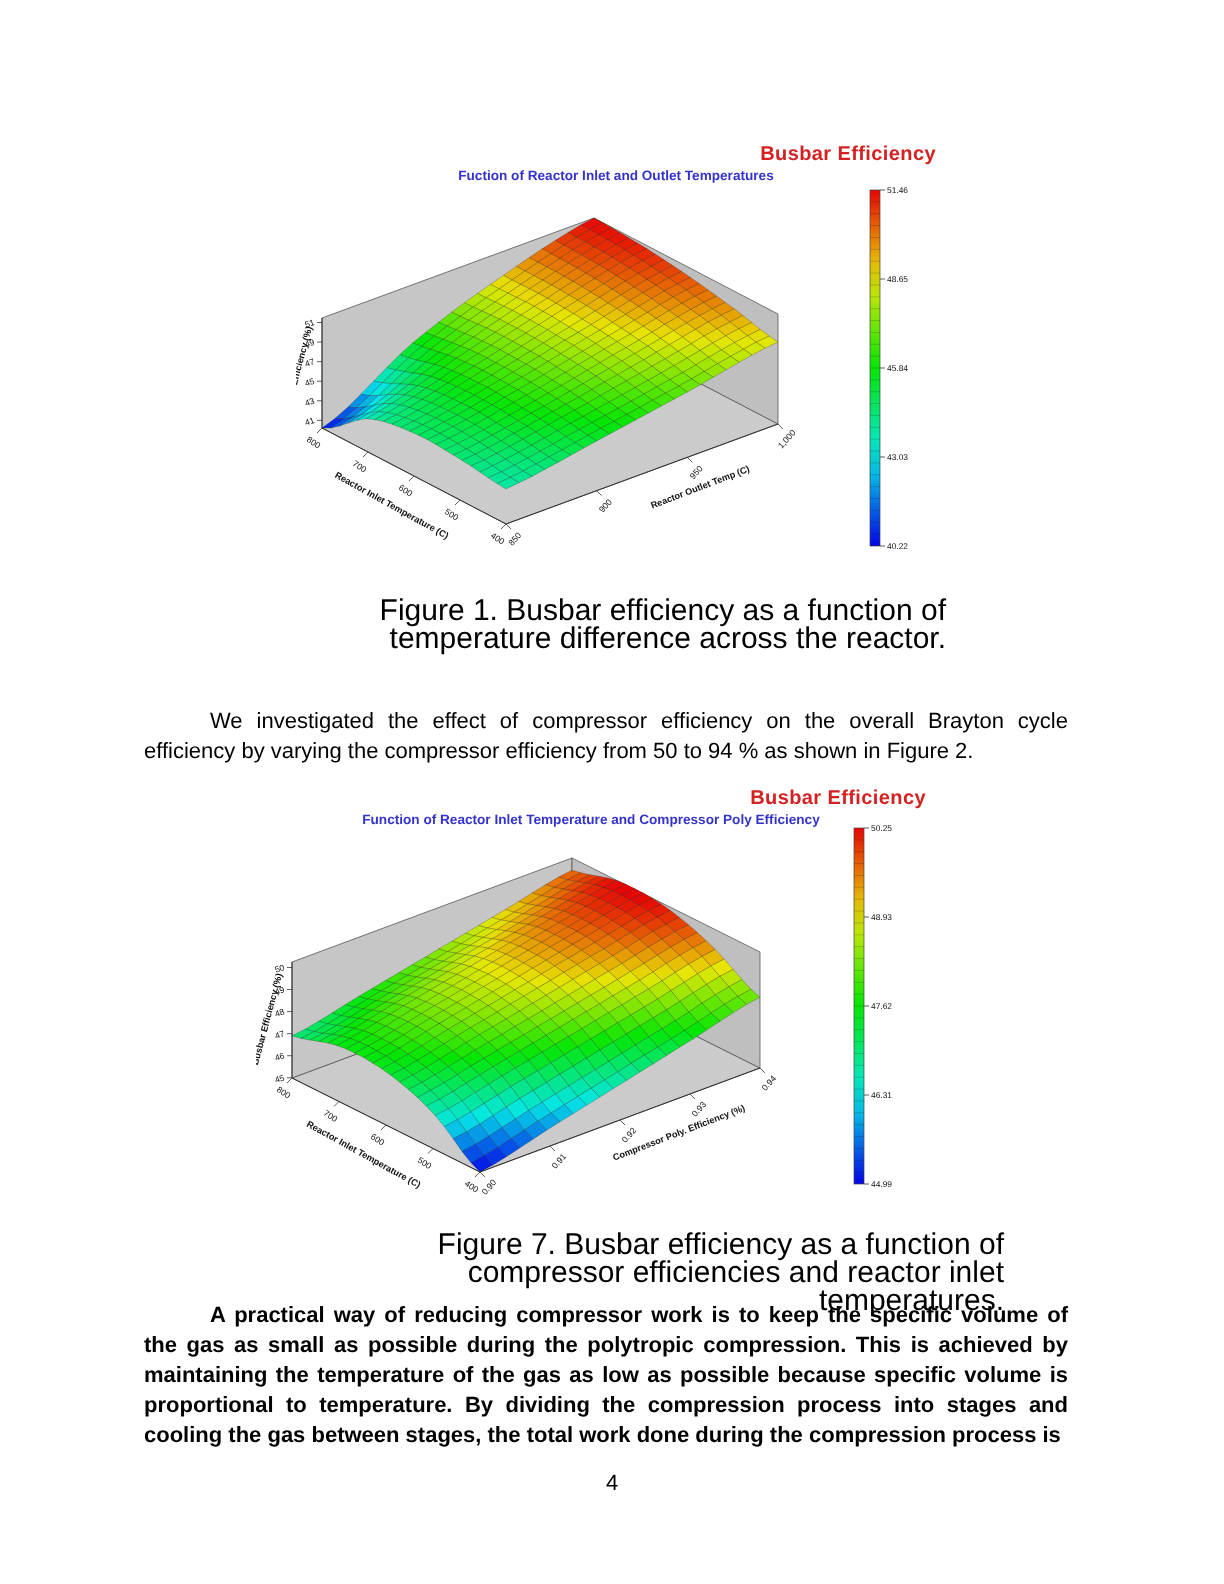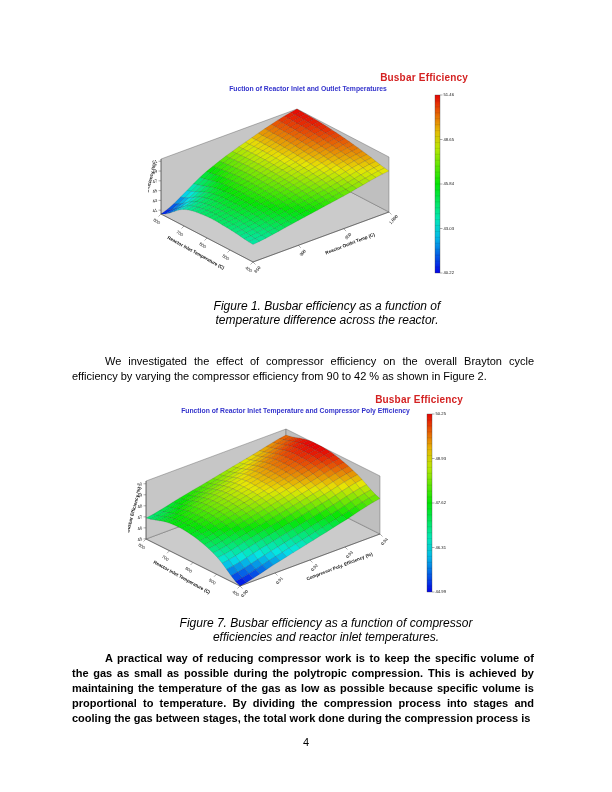--- a/index.html
+++ b/index.html
@@ -6,21 +6,21 @@
   .page{position:relative;width:612px;height:792px;background:#fff;overflow:hidden;
         font-family:"Liberation Sans",sans-serif;color:#000;}
   .chart{position:absolute;}
   .chart svg{position:absolute;left:0;top:0;}
   .chart-title{position:absolute;top:2px;left:0;right:0;text-align:right;
                font-weight:bold;font-size:10px;letter-spacing:.2px;}
   .chart-subtitle{position:absolute;top:15px;left:0;right:0;text-align:center;
                font-weight:bold;font-size:6.8px;}
   .chart1{left:148px;top:70px;width:320px;height:224px;}
   .chart2{left:128px;top:392px;width:335px;height:224px;}
-  .caption{position:absolute;font-size:12px;line-height:14px;text-align:center;font-style:italic;}
+  .caption{position:absolute;font-size:15px;line-height:14px;text-align:right;}
   .caption1{left:181px;top:299px;width:292px;}
   .caption2{left:150px;top:616px;width:352px;}
   .para{position:absolute;left:72px;width:462px;font-size:11px;line-height:15px;
         text-align:justify;text-indent:33px;}
   .para1{top:343px;}
   .para2{top:640px;font-weight:bold;}
   .pagenum{position:absolute;top:736px;left:0;right:0;text-align:center;font-size:11px;}
 </style>
 </head>
 <body>
@@ -578,21 +578,21 @@
             <stop offset="100%" stop-color="hsl(240.0,96%,46%)"></stop>
           </linearGradient>
         </defs>
       </svg>
     <div class="chart-title" style="color: rgb(212, 34, 34);">Busbar Efficiency</div>
     <div class="chart-subtitle" style="color: rgb(51, 51, 204);">Fuction of Reactor Inlet and Outlet Temperatures</div>
   </div>
 
   <div class="caption caption1">Figure 1. Busbar efficiency as a function of temperature difference across the reactor.</div>
 
-  <p class="para para1">We investigated the effect of compressor efficiency on the overall Brayton cycle efficiency by varying the compressor efficiency from 90 to 42 % as shown in Figure 2.</p>
+  <p class="para para1">We investigated the effect of compressor efficiency on the overall Brayton cycle efficiency by varying the compressor efficiency from 50 to 94 % as shown in Figure 2.</p>
 
   <div class="chart chart2">
     <svg class="surface-chart" viewBox="0 0 335 224" width="335" height="224">
         <g>
           <polygon points="112.0,194.0 18.0,147.0 158.0,95.0 252.0,142.0" fill="#cbcbcb" stroke="#555" stroke-width="0.4"></polygon>
           <polygon points="18.0,147.0 158.0,95.0 158.0,37.0 18.0,89.0" fill="#c6c6c6" stroke="#555" stroke-width="0.4"></polygon>
           <polygon points="252.0,142.0 158.0,95.0 158.0,37.0 252.0,84.0" fill="#bfbfbf" stroke="#555" stroke-width="0.4"></polygon>
         </g>
         <g>
           <polygon points="151.3,46.5 155.8,47.9 162.5,44.4 158.0,43.1" fill="hsl(25.3,96%,46%)" stroke="rgba(0,0,0,0.4)" stroke-width="0.25"></polygon>

